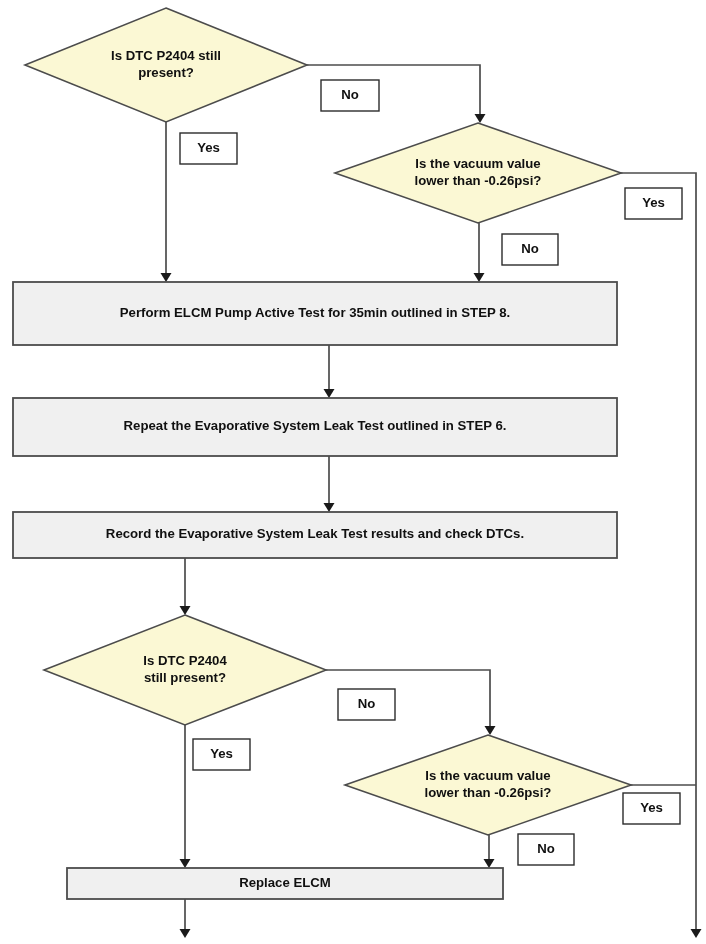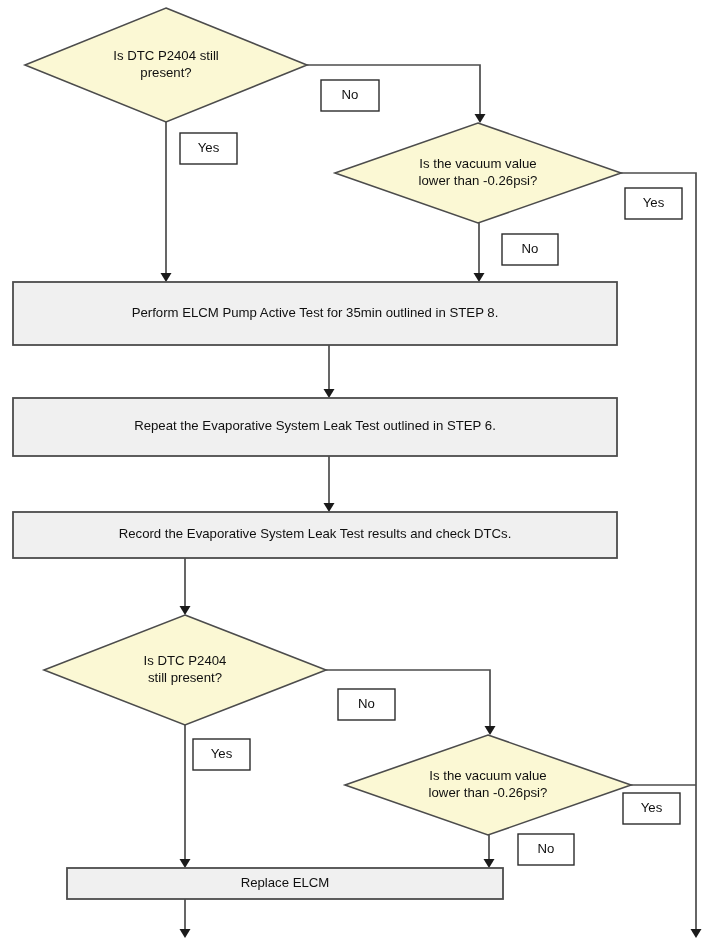--- a/index.html
+++ b/index.html
@@ -11,20 +11,21 @@
   body {
     width: 706px;
     height: 944px;
     font-family: "Liberation Sans", sans-serif;
     overflow: hidden;
   }
   #flowchart-root {
     position: relative;
     width: 706px;
     height: 744px;
+    font-weight: bold;
   }
   svg.flow-canvas {
     display: block;
     width: 706px;
     height: 944px;
   }
   .decision-shape {
     fill: #fbf8d4;
     stroke: #4c4c4c;
     stroke-width: 1.6;

